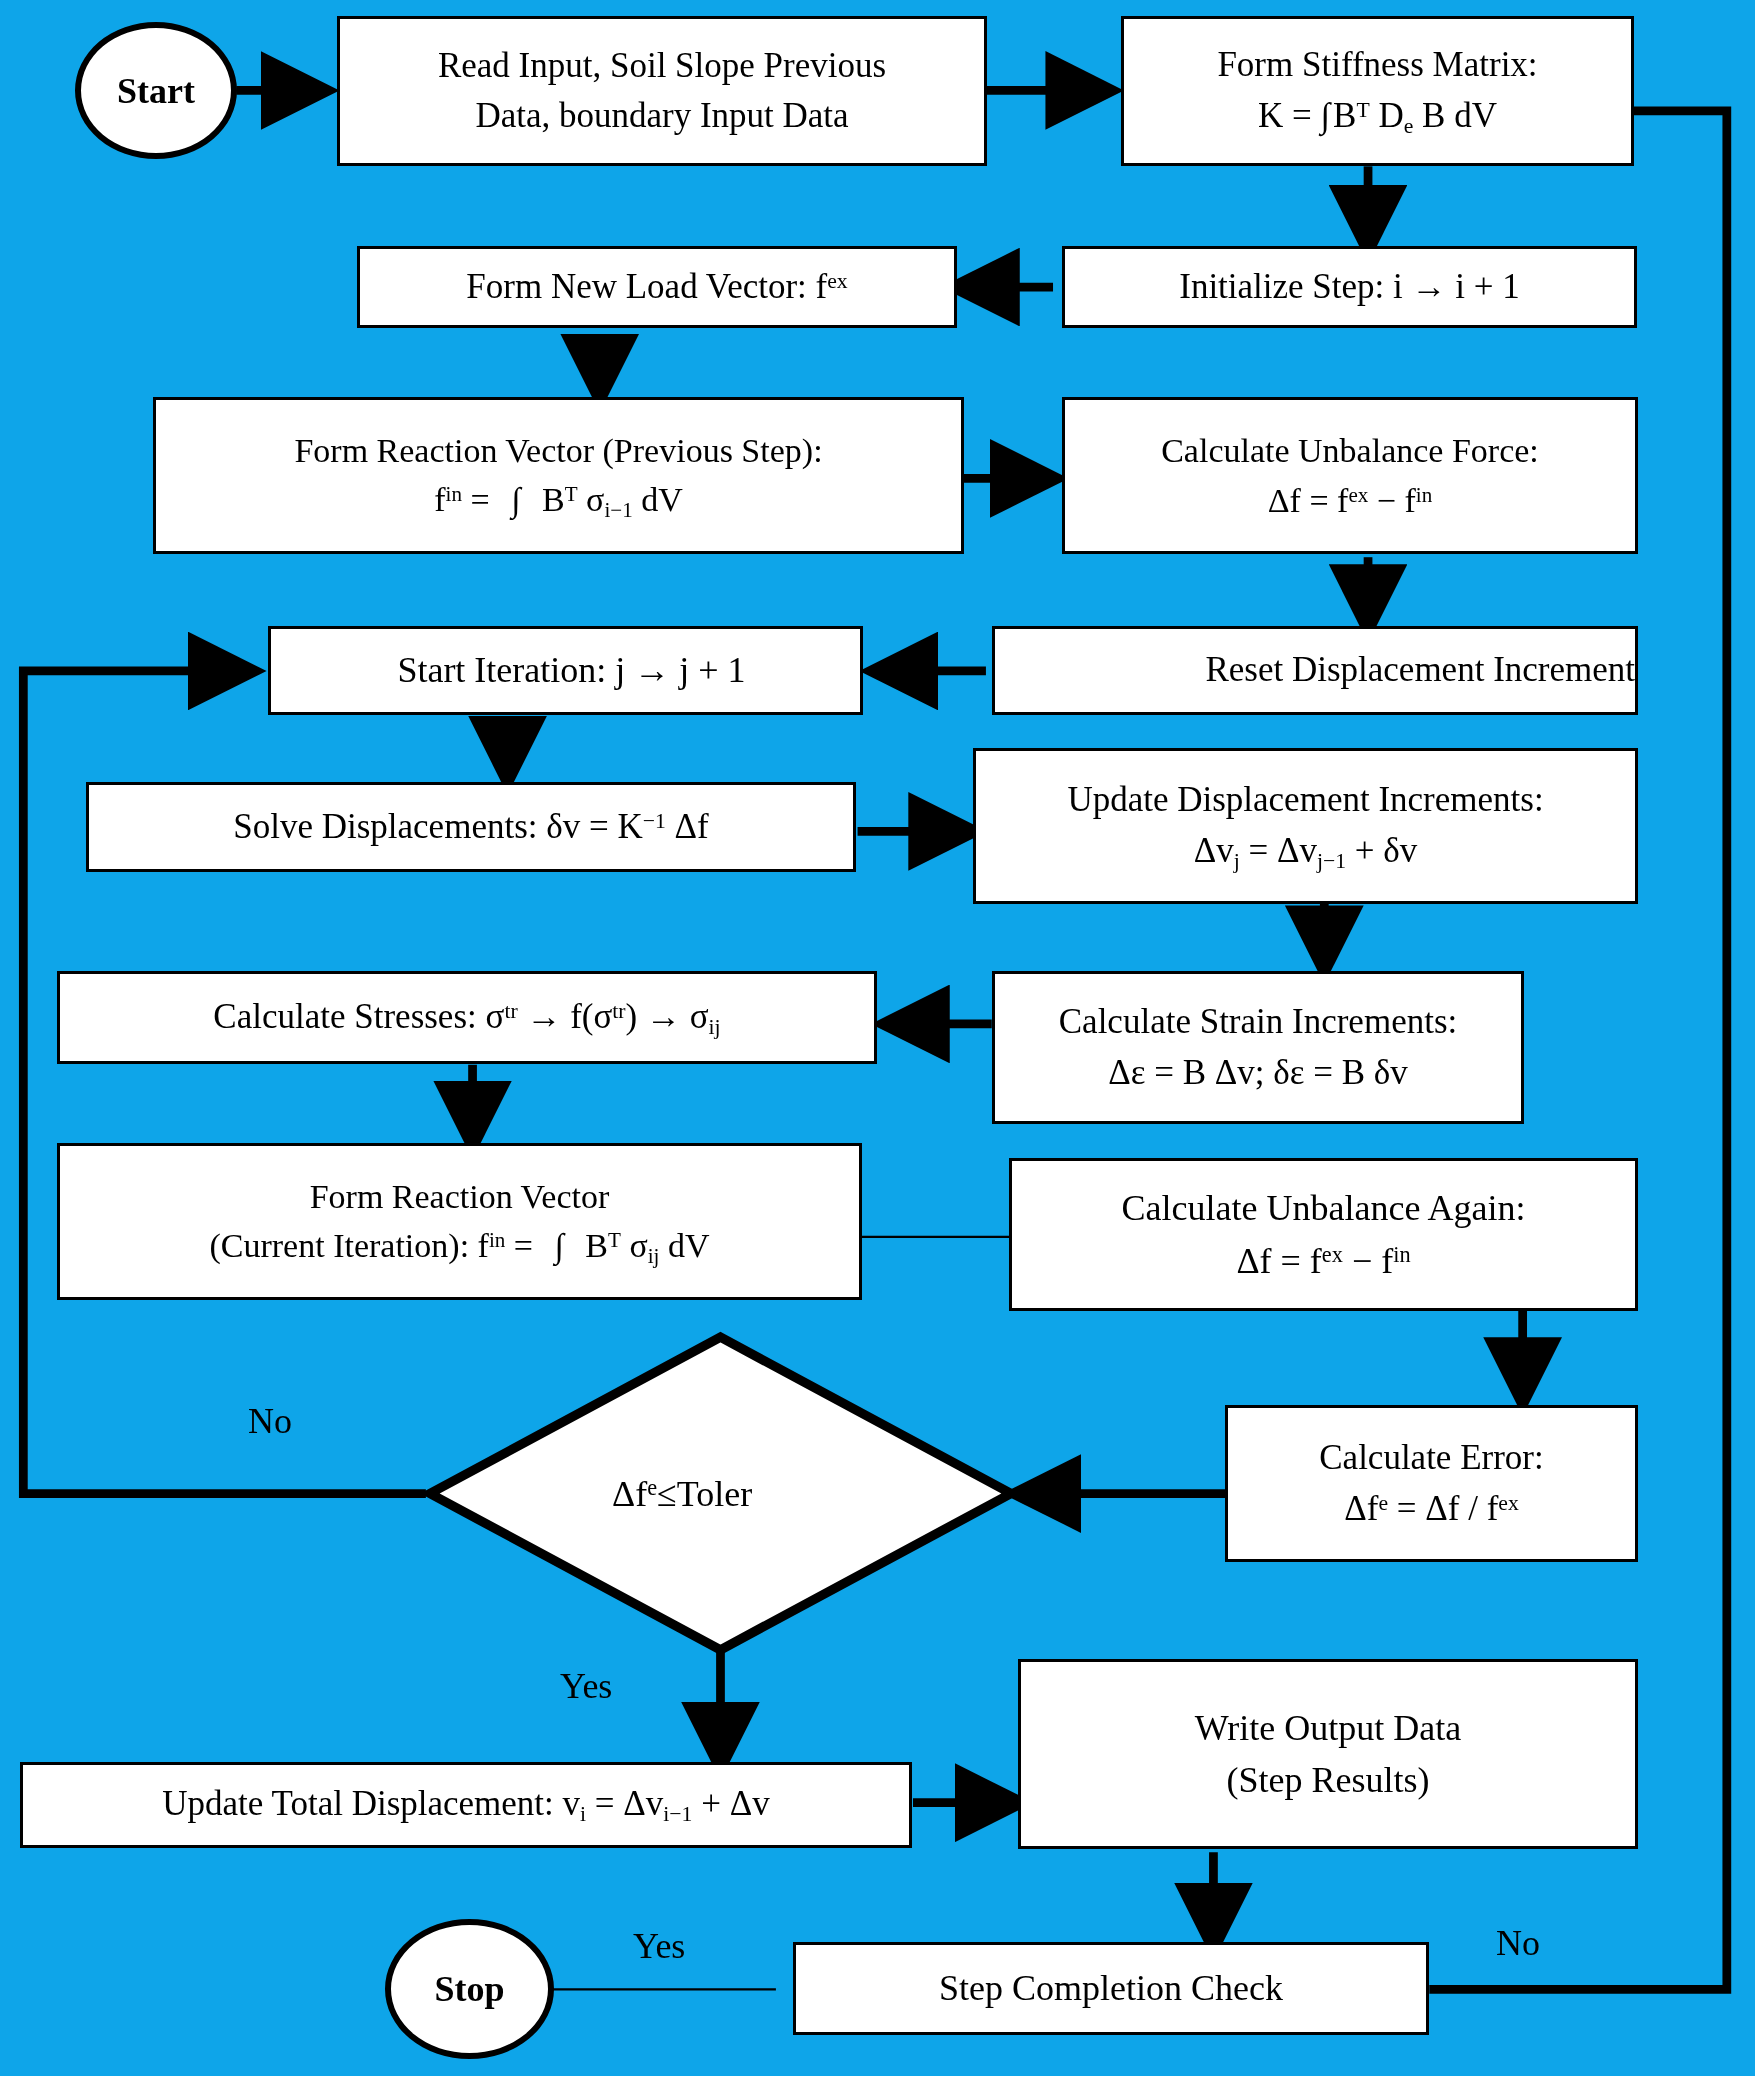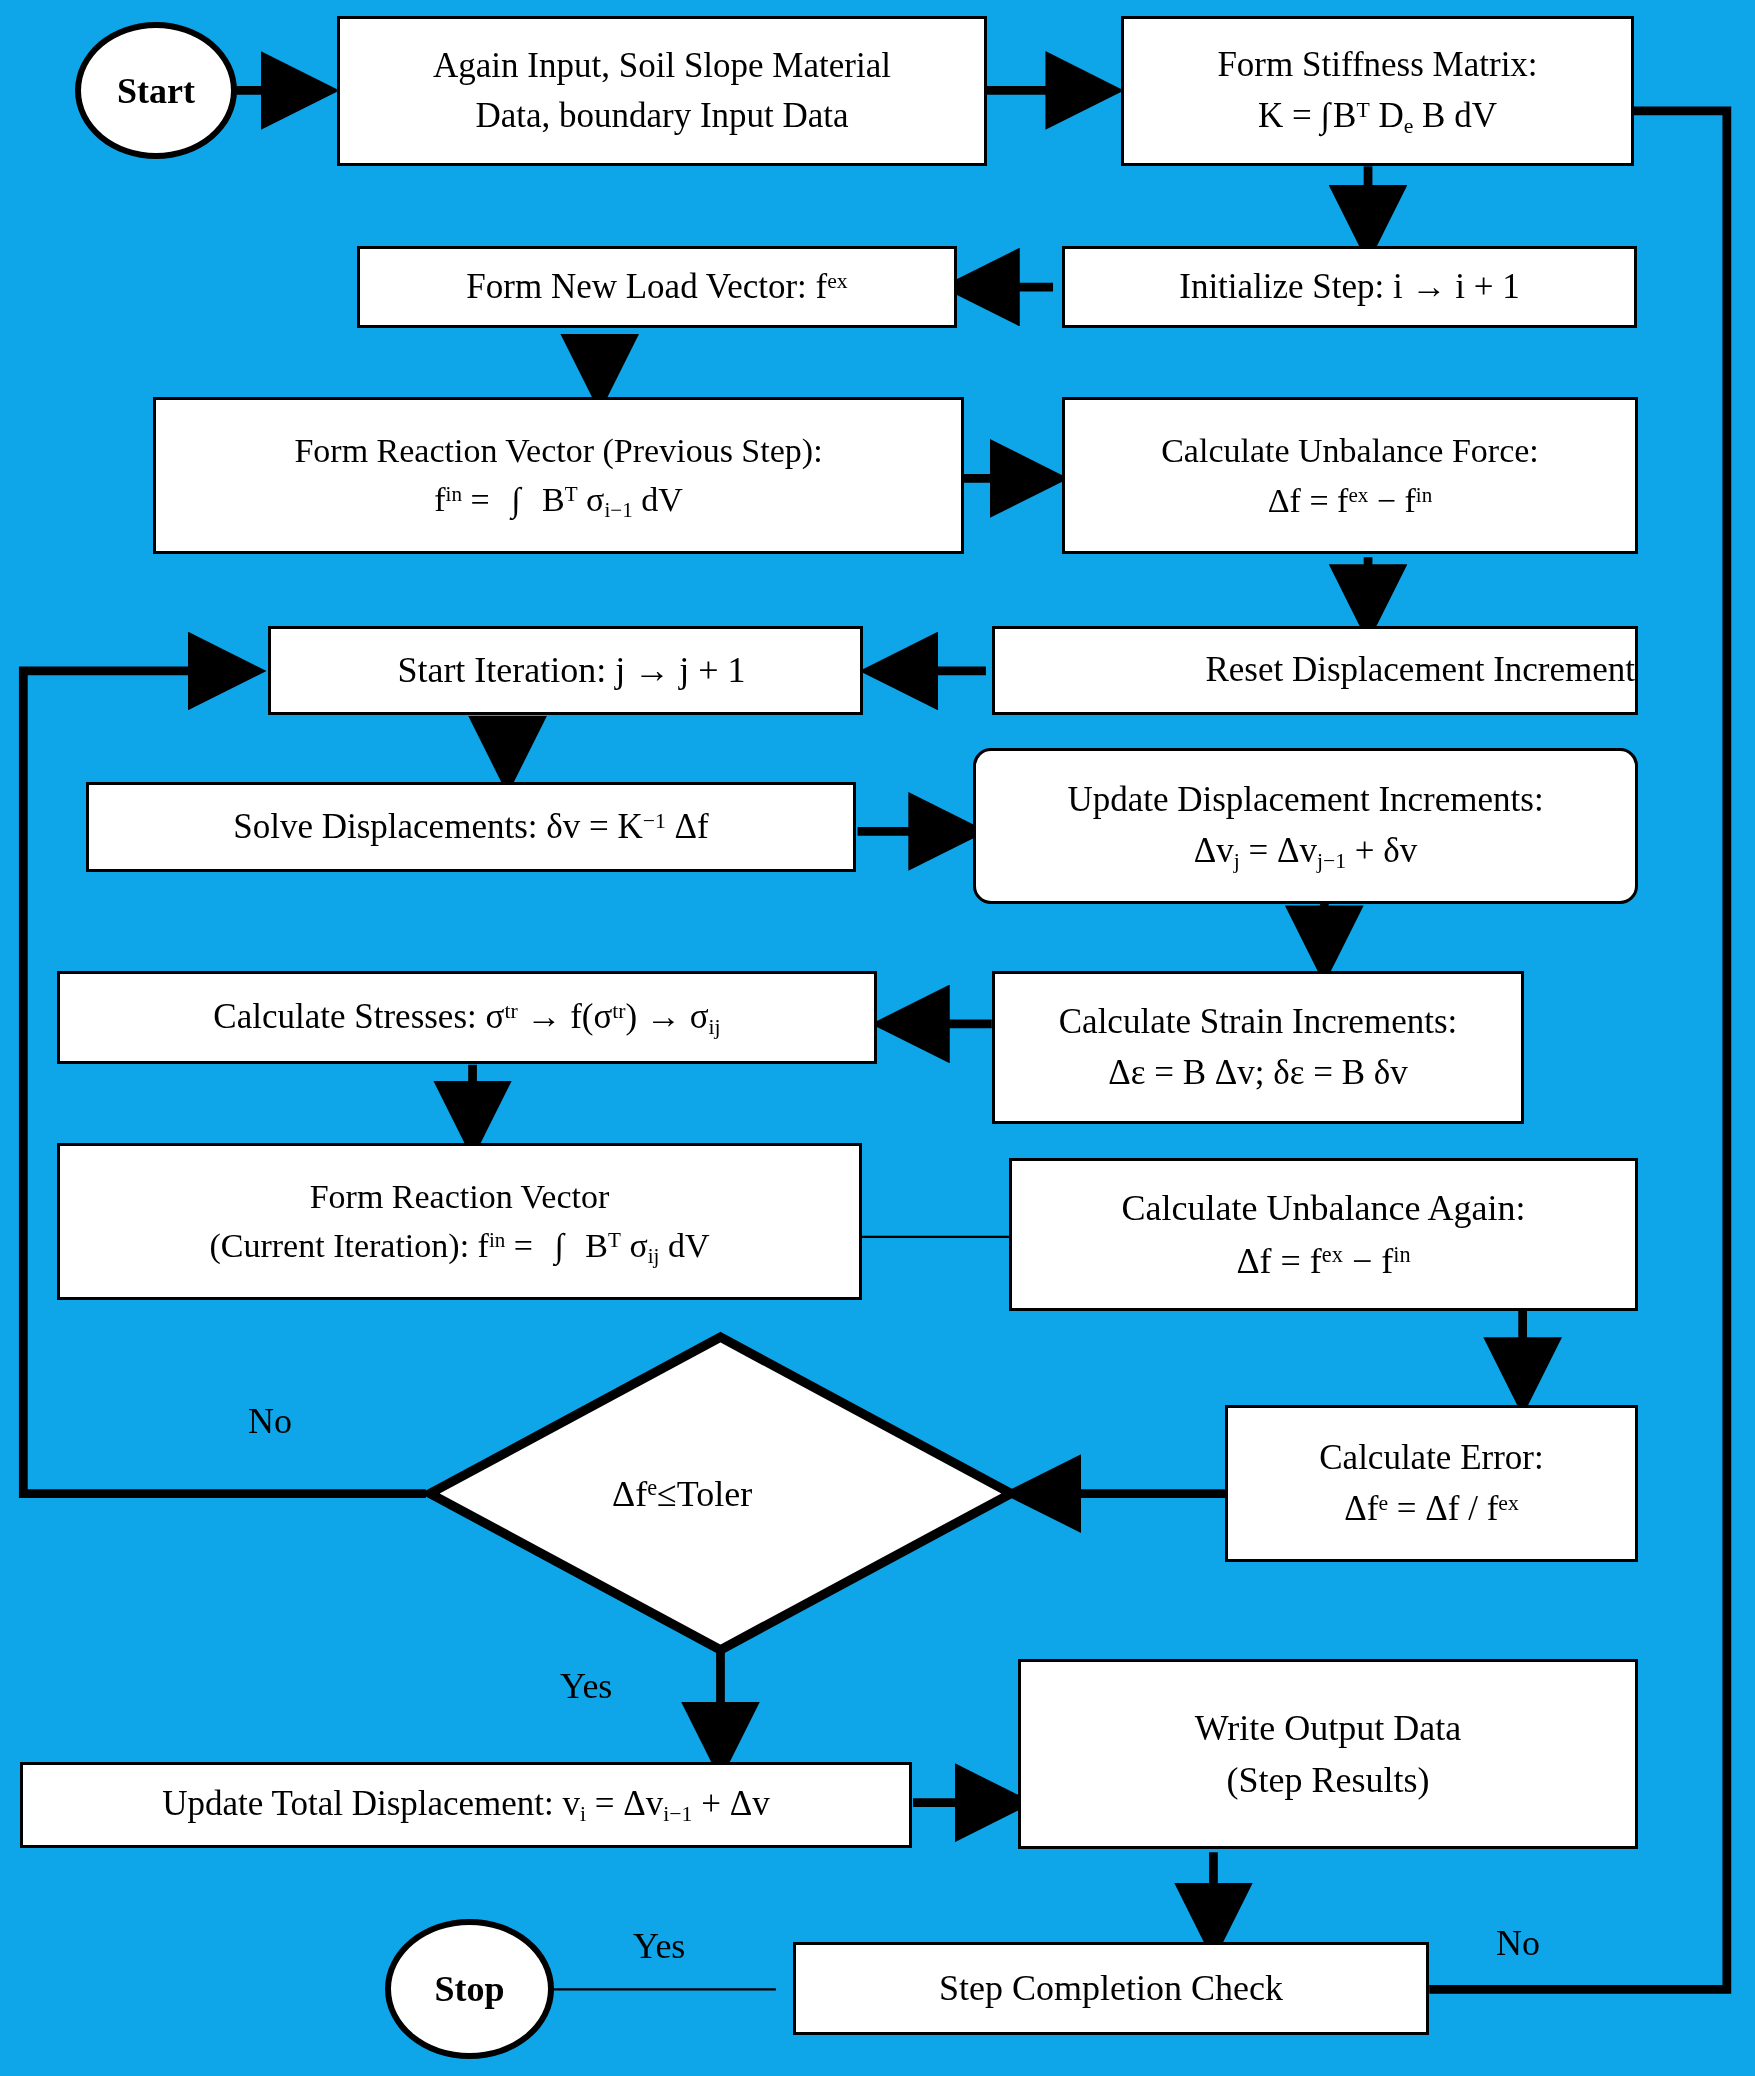--- a/index.html
+++ b/index.html
@@ -87,21 +87,21 @@
 
   <div class="term f62" style="left:75px;top:22px;width:162px;height:137px;">
     <span>Start</span>
   </div>
 
   <div class="term f62" style="left:385px;top:1919px;width:169px;height:140px;">
     <span>Stop</span>
   </div>
 
   <div class="node f60" style="left:337px;top:16.3px;width:650px;height:150px;">
-    <span class="ln">Again Input, Soil Slope Material</span>
+    <span class="ln">Read Input, Soil Slope Previous</span>
     <span class="ln">Data, boundary Input Data</span>
   </div>
 
   <div class="node f60" style="left:1121px;top:16.3px;width:513px;height:150px;">
     <span class="ln">Form Stiffness Matrix:</span>
     <span class="ln">K = ∫ B<sup>T</sup> D<sub>e</sub> B dV</span>
   </div>
 
   <div class="node f60" style="left:1062px;top:246px;width:575px;height:82px;">
     <span class="ln">Initialize Step: i → i + 1</span>
@@ -126,21 +126,21 @@
   </div>
 
   <div class="node f62" style="left:268px;top:626px;width:595px;height:89px;padding-left:12px;">
     <span class="ln">Start Iteration: j → j + 1</span>
   </div>
 
   <div class="node f60" style="left:86px;top:782px;width:770px;height:90px;">
     <span class="ln">Solve Displacements: δv = K<sup>−1</sup> Δf</span>
   </div>
 
-  <div class="node f60" style="left:973px;top:748px;width:665px;height:156px;border-radius:18px;">
+  <div class="node f60" style="left:973px;top:748px;width:665px;height:156px;">
     <span class="ln">Update Displacement Increments:</span>
     <span class="ln">Δv<sub>j</sub> = Δv<sub>j−1</sub> + δv</span>
   </div>
 
   <div class="node f60" style="left:992px;top:971px;width:532px;height:153px;">
     <span class="ln">Calculate Strain Increments:</span>
     <span class="ln">Δε = B Δv; δε = B δv</span>
   </div>
 
   <div class="node f60" style="left:57px;top:971px;width:820px;height:93px;">

